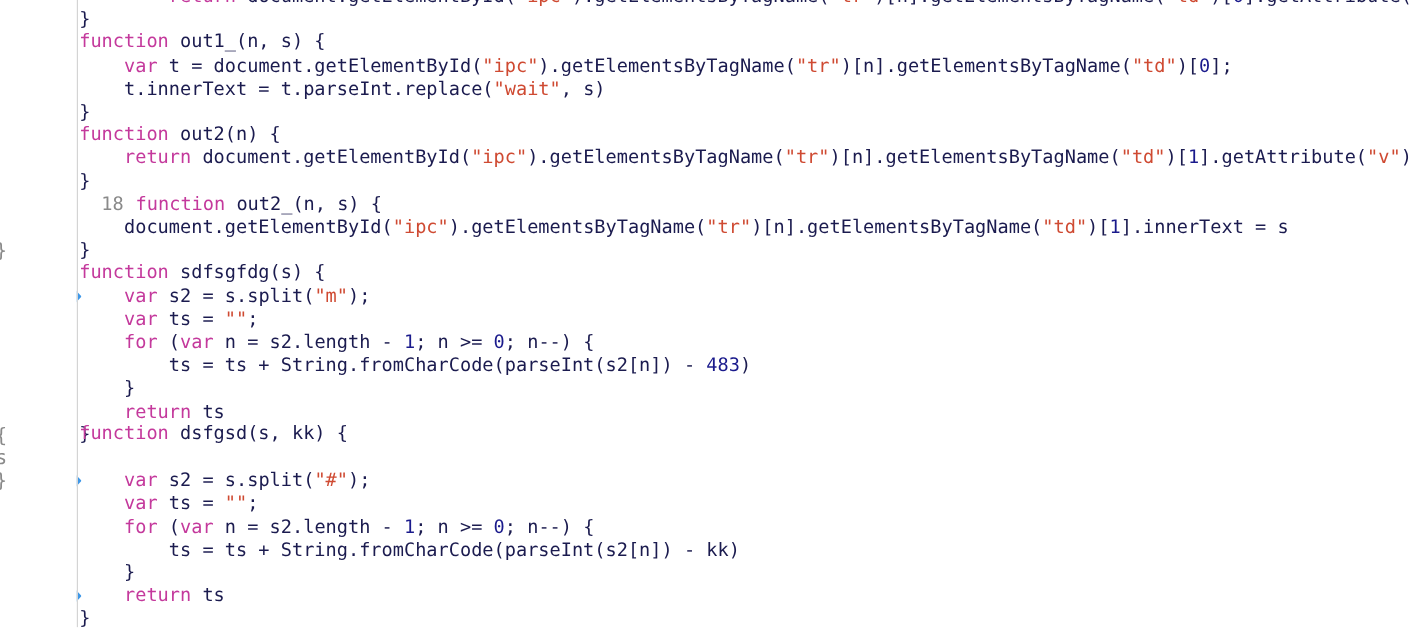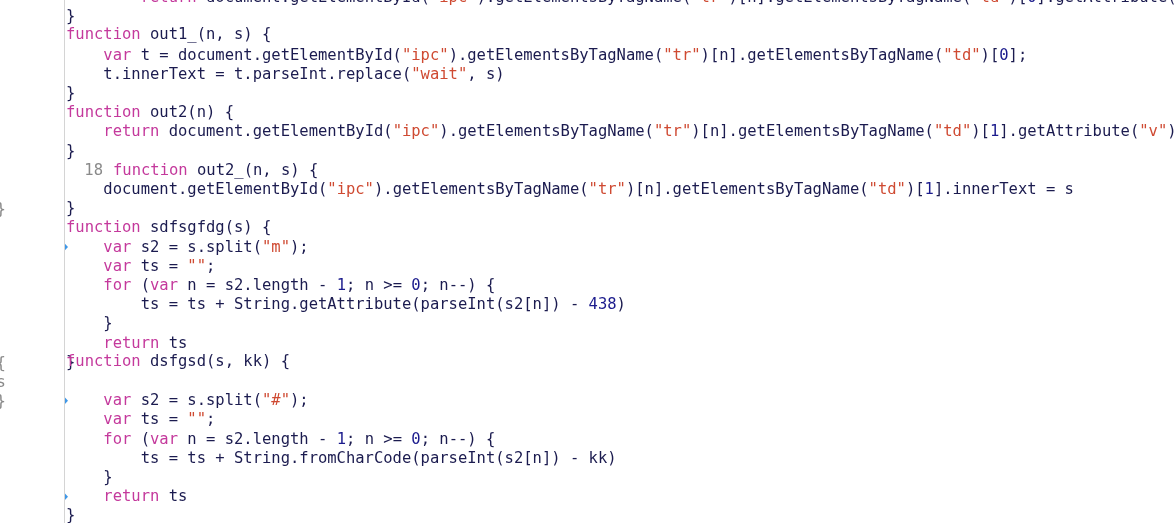--- a/index.html
+++ b/index.html
@@ -147,21 +147,21 @@
       <div class="row" style="position: absolute; left: 0px; top: 103.2px; width: 1043px;"><div class="lnum">15</div><div class="code"><span class="tk-kw">function</span><span class="tk-pln"> out2(n) {</span></div></div>
       <div class="row" style="position: absolute; left: 0px; top: 122.4px; width: 1174px;"><div class="lnum">16</div><div class="code"><span class="tk-pln">    </span><span class="tk-kw">return</span><span class="tk-pln"> document.getElementById(</span><span class="tk-str">"ipc"</span><span class="tk-pln">).getElementsByTagName(</span><span class="tk-str">"tr"</span><span class="tk-pln">)[n].getElementsByTagName(</span><span class="tk-str">"td"</span><span class="tk-pln">)[</span><span class="tk-num">1</span><span class="tk-pln">].getAttribute(</span><span class="tk-str">"v"</span><span class="tk-pln">)</span></div></div>
       <div class="row" style="position: absolute; left: 0px; top: 141.6px; width: 1174px;"><div class="lnum">17</div><div class="code"><span class="tk-pln">}</span></div></div>
       <div class="row" style="position: absolute; left: 0px; top: 160.8px; width: 1040px; margin-left: 47px;"><div class="lnum">18</div><div class="code"><span class="tk-kw">function</span><span class="tk-pln"> out2_(n, s) {</span></div></div>
       <div class="row" style="position: absolute; left: 0px; top: 180px; width: 1174px;"><div class="lnum">19</div><div class="code"><span class="tk-pln">    document.getElementById(</span><span class="tk-str">"ipc"</span><span class="tk-pln">).getElementsByTagName(</span><span class="tk-str">"tr"</span><span class="tk-pln">)[n].getElementsByTagName(</span><span class="tk-str">"td"</span><span class="tk-pln">)[</span><span class="tk-num">1</span><span class="tk-pln">].innerText = s</span></div></div>
       <div class="row" style="position: absolute; left: 0px; top: 199.2px; width: 1174px;"><div class="lnum">20</div><div class="code"><span class="tk-pln">}</span></div></div>
       <div class="row" style="position: absolute; left: 0px; top: 218.4px; width: 1115px;"><div class="lnum">21</div><div class="code"><span class="tk-kw">function</span><span class="tk-pln"> sdfsgfdg(s) {</span></div></div>
       <div class="row marked" style="position: absolute; left: 0px; top: 237.6px; width: 1174px;"><div class="bookmark"></div><div class="lnum">22</div><div class="code"><span class="tk-pln">    </span><span class="tk-kw">var</span><span class="tk-pln"> s2 = s.split(</span><span class="tk-str">"m"</span><span class="tk-pln">);</span></div></div>
       <div class="row" style="position: absolute; left: 0px; top: 256.8px; width: 1174px;"><div class="lnum">23</div><div class="code"><span class="tk-pln">    </span><span class="tk-kw">var</span><span class="tk-pln"> ts = </span><span class="tk-str">""</span><span class="tk-pln">;</span></div></div>
       <div class="row" style="position: absolute; left: 0px; top: 276px; width: 1174px;"><div class="lnum">24</div><div class="code"><span class="tk-pln">    </span><span class="tk-kw">for</span><span class="tk-pln"> (</span><span class="tk-kw">var</span><span class="tk-pln"> n = s2.length - </span><span class="tk-num">1</span><span class="tk-pln">; n &gt;= </span><span class="tk-num">0</span><span class="tk-pln">; n--) {</span></div></div>
-      <div class="row" style="position: absolute; left: 0px; top: 295.2px; width: 1174px;"><div class="lnum">25</div><div class="code"><span class="tk-pln">        ts = ts + String.getAttribute(parseInt(s2[n]) - </span><span class="tk-num">438</span><span class="tk-pln">)</span></div></div>
+      <div class="row" style="position: absolute; left: 0px; top: 295.2px; width: 1174px;"><div class="lnum">25</div><div class="code"><span class="tk-pln">        ts = ts + String.fromCharCode(parseInt(s2[n]) - </span><span class="tk-num">483</span><span class="tk-pln">)</span></div></div>
       <div class="row" style="position: absolute; left: 0px; top: 314.4px; width: 1174px;"><div class="lnum">26</div><div class="code"><span class="tk-pln">    }</span></div></div>
       <div class="row" style="position: absolute; left: 0px; top: 333.6px; width: 1174px;"><div class="lnum">27</div><div class="code"><span class="tk-pln">    </span><span class="tk-kw">return</span><span class="tk-pln"> ts</span></div></div>
       <div class="row" style="position: absolute; left: 0px; top: 352.8px; width: 1174px;"><div class="lnum">28</div><div class="code"><span class="tk-pln">}</span></div></div>
       <div class="row" style="position: absolute; left: 0px; top: 352px; width: 1136px;"><div class="lnum">29</div><div class="code"><span class="tk-kw">function</span><span class="tk-pln"> dsfgsd(s, kk) {</span></div></div>
       <div class="row marked" style="position: absolute; left: 0px; top: 391.2px; width: 1174px;"><div class="bookmark"></div><div class="lnum">30</div><div class="code"><span class="tk-pln">    </span><span class="tk-kw">var</span><span class="tk-pln"> s2 = s.split(</span><span class="tk-str">"#"</span><span class="tk-pln">);</span></div></div>
       <div class="row" style="position: absolute; left: 0px; top: 410.4px; width: 1174px;"><div class="lnum">31</div><div class="code"><span class="tk-pln">    </span><span class="tk-kw">var</span><span class="tk-pln"> ts = </span><span class="tk-str">""</span><span class="tk-pln">;</span></div></div>
       <div class="row" style="position: absolute; left: 0px; top: 429.6px; width: 1174px;"><div class="lnum">32</div><div class="code"><span class="tk-pln">    </span><span class="tk-kw">for</span><span class="tk-pln"> (</span><span class="tk-kw">var</span><span class="tk-pln"> n = s2.length - </span><span class="tk-num">1</span><span class="tk-pln">; n &gt;= </span><span class="tk-num">0</span><span class="tk-pln">; n--) {</span></div></div>
       <div class="row" style="position: absolute; left: 0px; top: 448.8px; width: 1174px;"><div class="lnum">33</div><div class="code"><span class="tk-pln">        ts = ts + String.fromCharCode(parseInt(s2[n]) - kk)</span></div></div>
       <div class="row" style="position: absolute; left: 0px; top: 468px; width: 1174px;"><div class="lnum">34</div><div class="code"><span class="tk-pln">    }</span></div></div>
       <div class="row marked" style="position: absolute; left: 0px; top: 487.2px; width: 1174px;"><div class="bookmark"></div><div class="lnum">35</div><div class="code"><span class="tk-pln">    </span><span class="tk-kw">return</span><span class="tk-pln"> ts</span></div></div>

